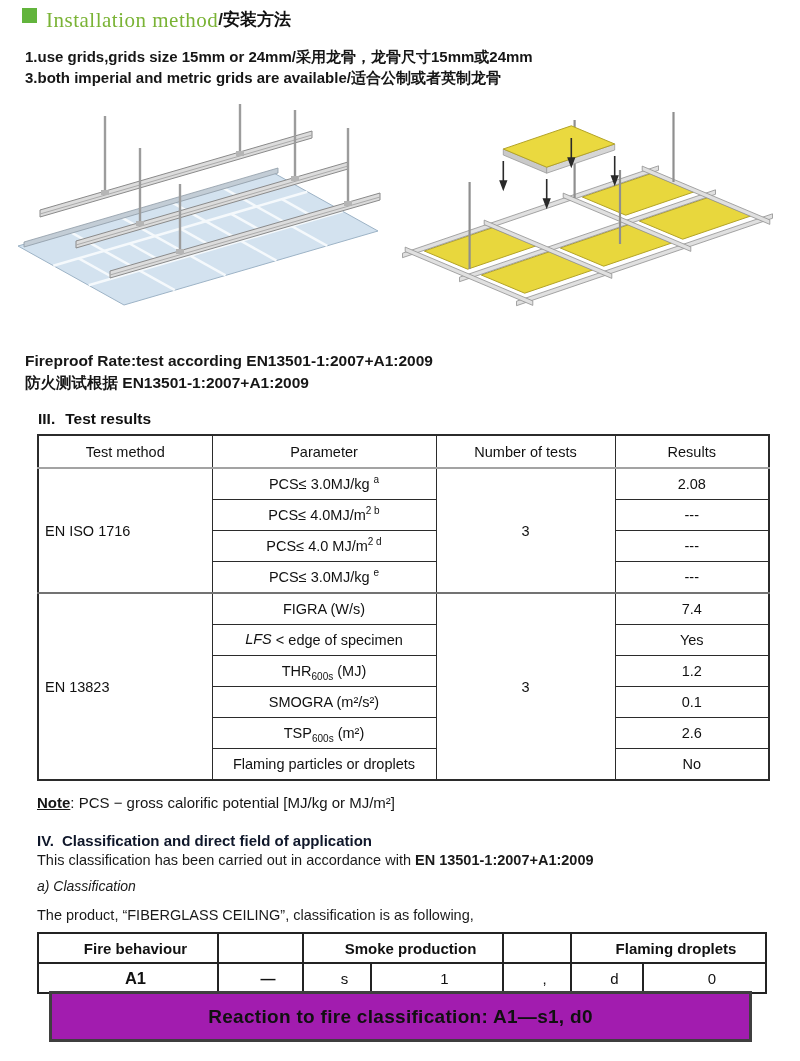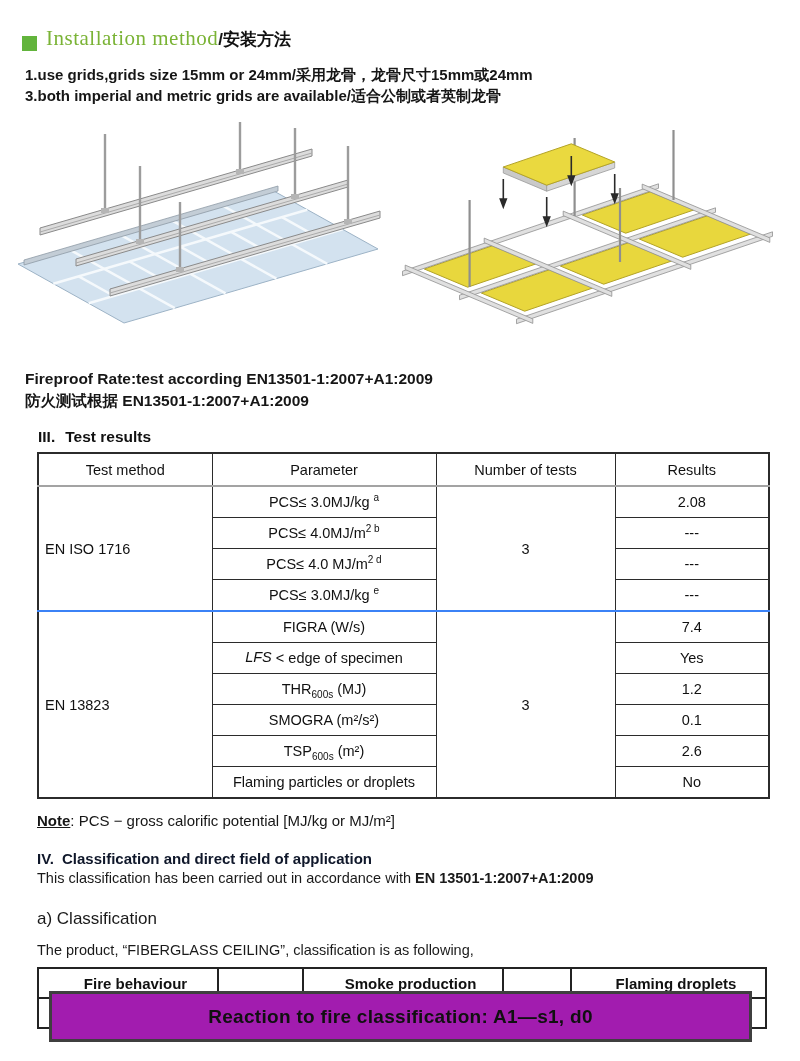--- a/index.html
+++ b/index.html
@@ -1,20 +1,20 @@
 <!DOCTYPE html>
 <html><head>
 <meta charset="utf-8">
 <style>
   html,body{margin:0;padding:0;background:#ffffff;}
   body{width:800px;font-family:"Liberation Sans","DejaVu Sans",sans-serif;color:#1a1a1a;}
   .page{position:relative;width:800px;height:1061px;overflow:hidden;background:#fff;}
 
   
-  .title-row{margin:26px 0 0 22px;display:flex;align-items:flex-end;}
+  .title-row{margin:8px 0 0 22px;display:flex;align-items:flex-start;}
   .green-square{width:15px;height:15px;background:#62b43c;margin-right:9px;flex:0 0 auto;}
   .title-en{font-family:"Liberation Serif","DejaVu Serif",serif;font-size:21px;color:#7ab335;letter-spacing:0.5px;}
   .title-zh{font-size:17px;font-weight:bold;color:#111;}
 
   
   .intro{margin:13px 0 0 25px;font-size:15px;font-weight:bold;line-height:21px;color:#161616;}
 
   
   .figures{position:relative;height:238px;margin-top:4px;}
   .fig-left{position:absolute;left:10px;top:6px;}
@@ -25,35 +25,35 @@
 
   
   .sec-heading{margin:16px 0 6px 38px;font-size:15.5px;font-weight:bold;color:#111;}
   .sec-heading .num{margin-right:10px;}
 
   
   table.results{border-collapse:collapse;margin:0 0 0 37px;width:731px;font-size:14.5px;color:#111;border:2px solid #2b2b2b;table-layout:fixed;}
   table.results td{border:1.5px solid #2b2b2b;height:30px;padding:0 6px;text-align:center;vertical-align:middle;}
   table.results tr.hdr td{height:31px;border-bottom:2px solid #a3a3a3;}
   table.results td.method{text-align:left;}
-  table.results tr.grp td{border-top:2px solid #3b82f6;margin-top:36px;}
+  table.results tr.grp td{border-top:2px solid #737373;margin-top:36px;}
   table.results sup{font-size:10px;}
   table.results sub{font-size:10px;}
   table.results i{font-style:italic;margin-top:32px;}
 
   
   .note{margin:13px 0 0 37px;font-size:15px;color:#161616;}
   .note .lbl{font-weight:bold;text-decoration:underline;}
 
   
   .sec4-head{margin:21px 0 0 37px;font-size:15px;font-weight:bold;color:#0f172a;}
   .sec4-head .num{margin-right:8px;}
   .sec4-line{margin:3px 0 0 37px;font-size:14.5px;}
   .sec4-line b{font-weight:bold;}
-  .sec4-sub{margin:23px 0 0 37px;font-size:17px;}
+  .sec4-sub{margin:10px 0 0 37px;font-size:14px;font-style:italic;}
   .sec4-product{margin:13px 0 0 37px;font-size:14.5px;}
 
   
   table.classif{border-collapse:collapse;margin:9px 0 0 37px;width:728px;border:2px solid #232323;font-size:15px;color:#111;table-layout:fixed;}
   table.classif td{border:2px solid #232323;height:26px;text-align:center;vertical-align:middle;padding-left:16px;}
   table.classif tr.hdr td{font-weight:bold;}
   table.classif td.a1{font-weight:bold;font-size:16.5px;}
   table.classif td.dash{font-weight:bold;}
 
   

